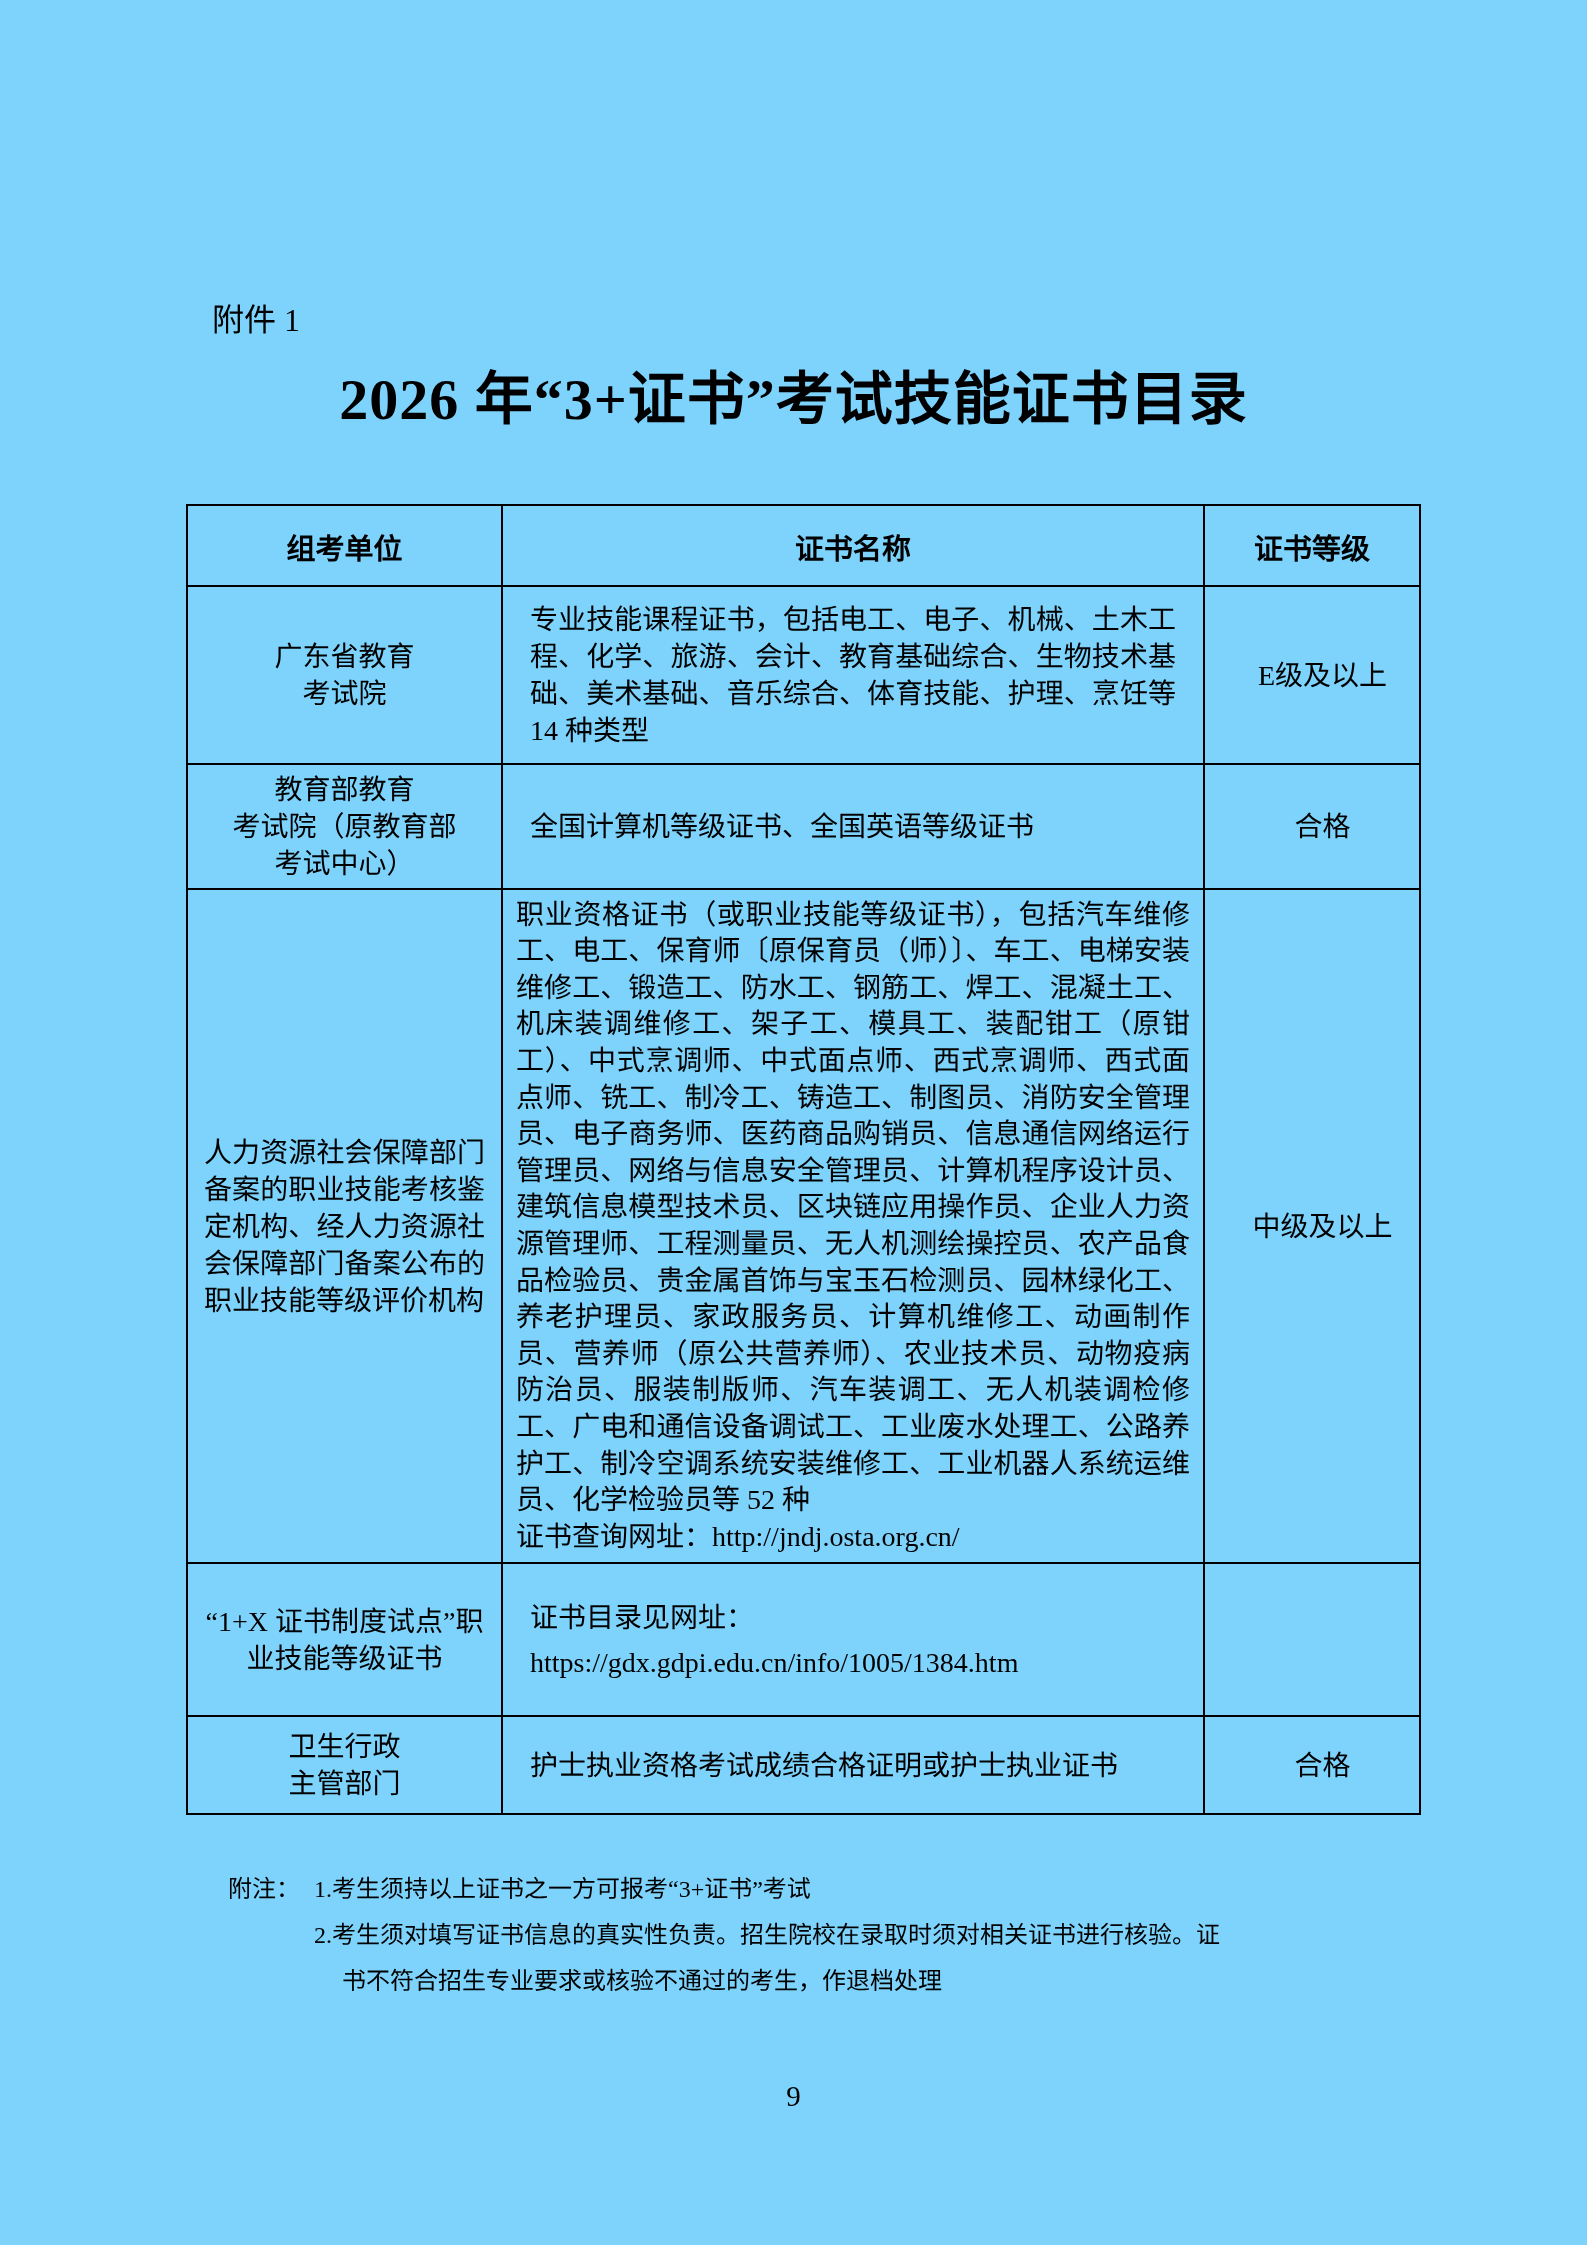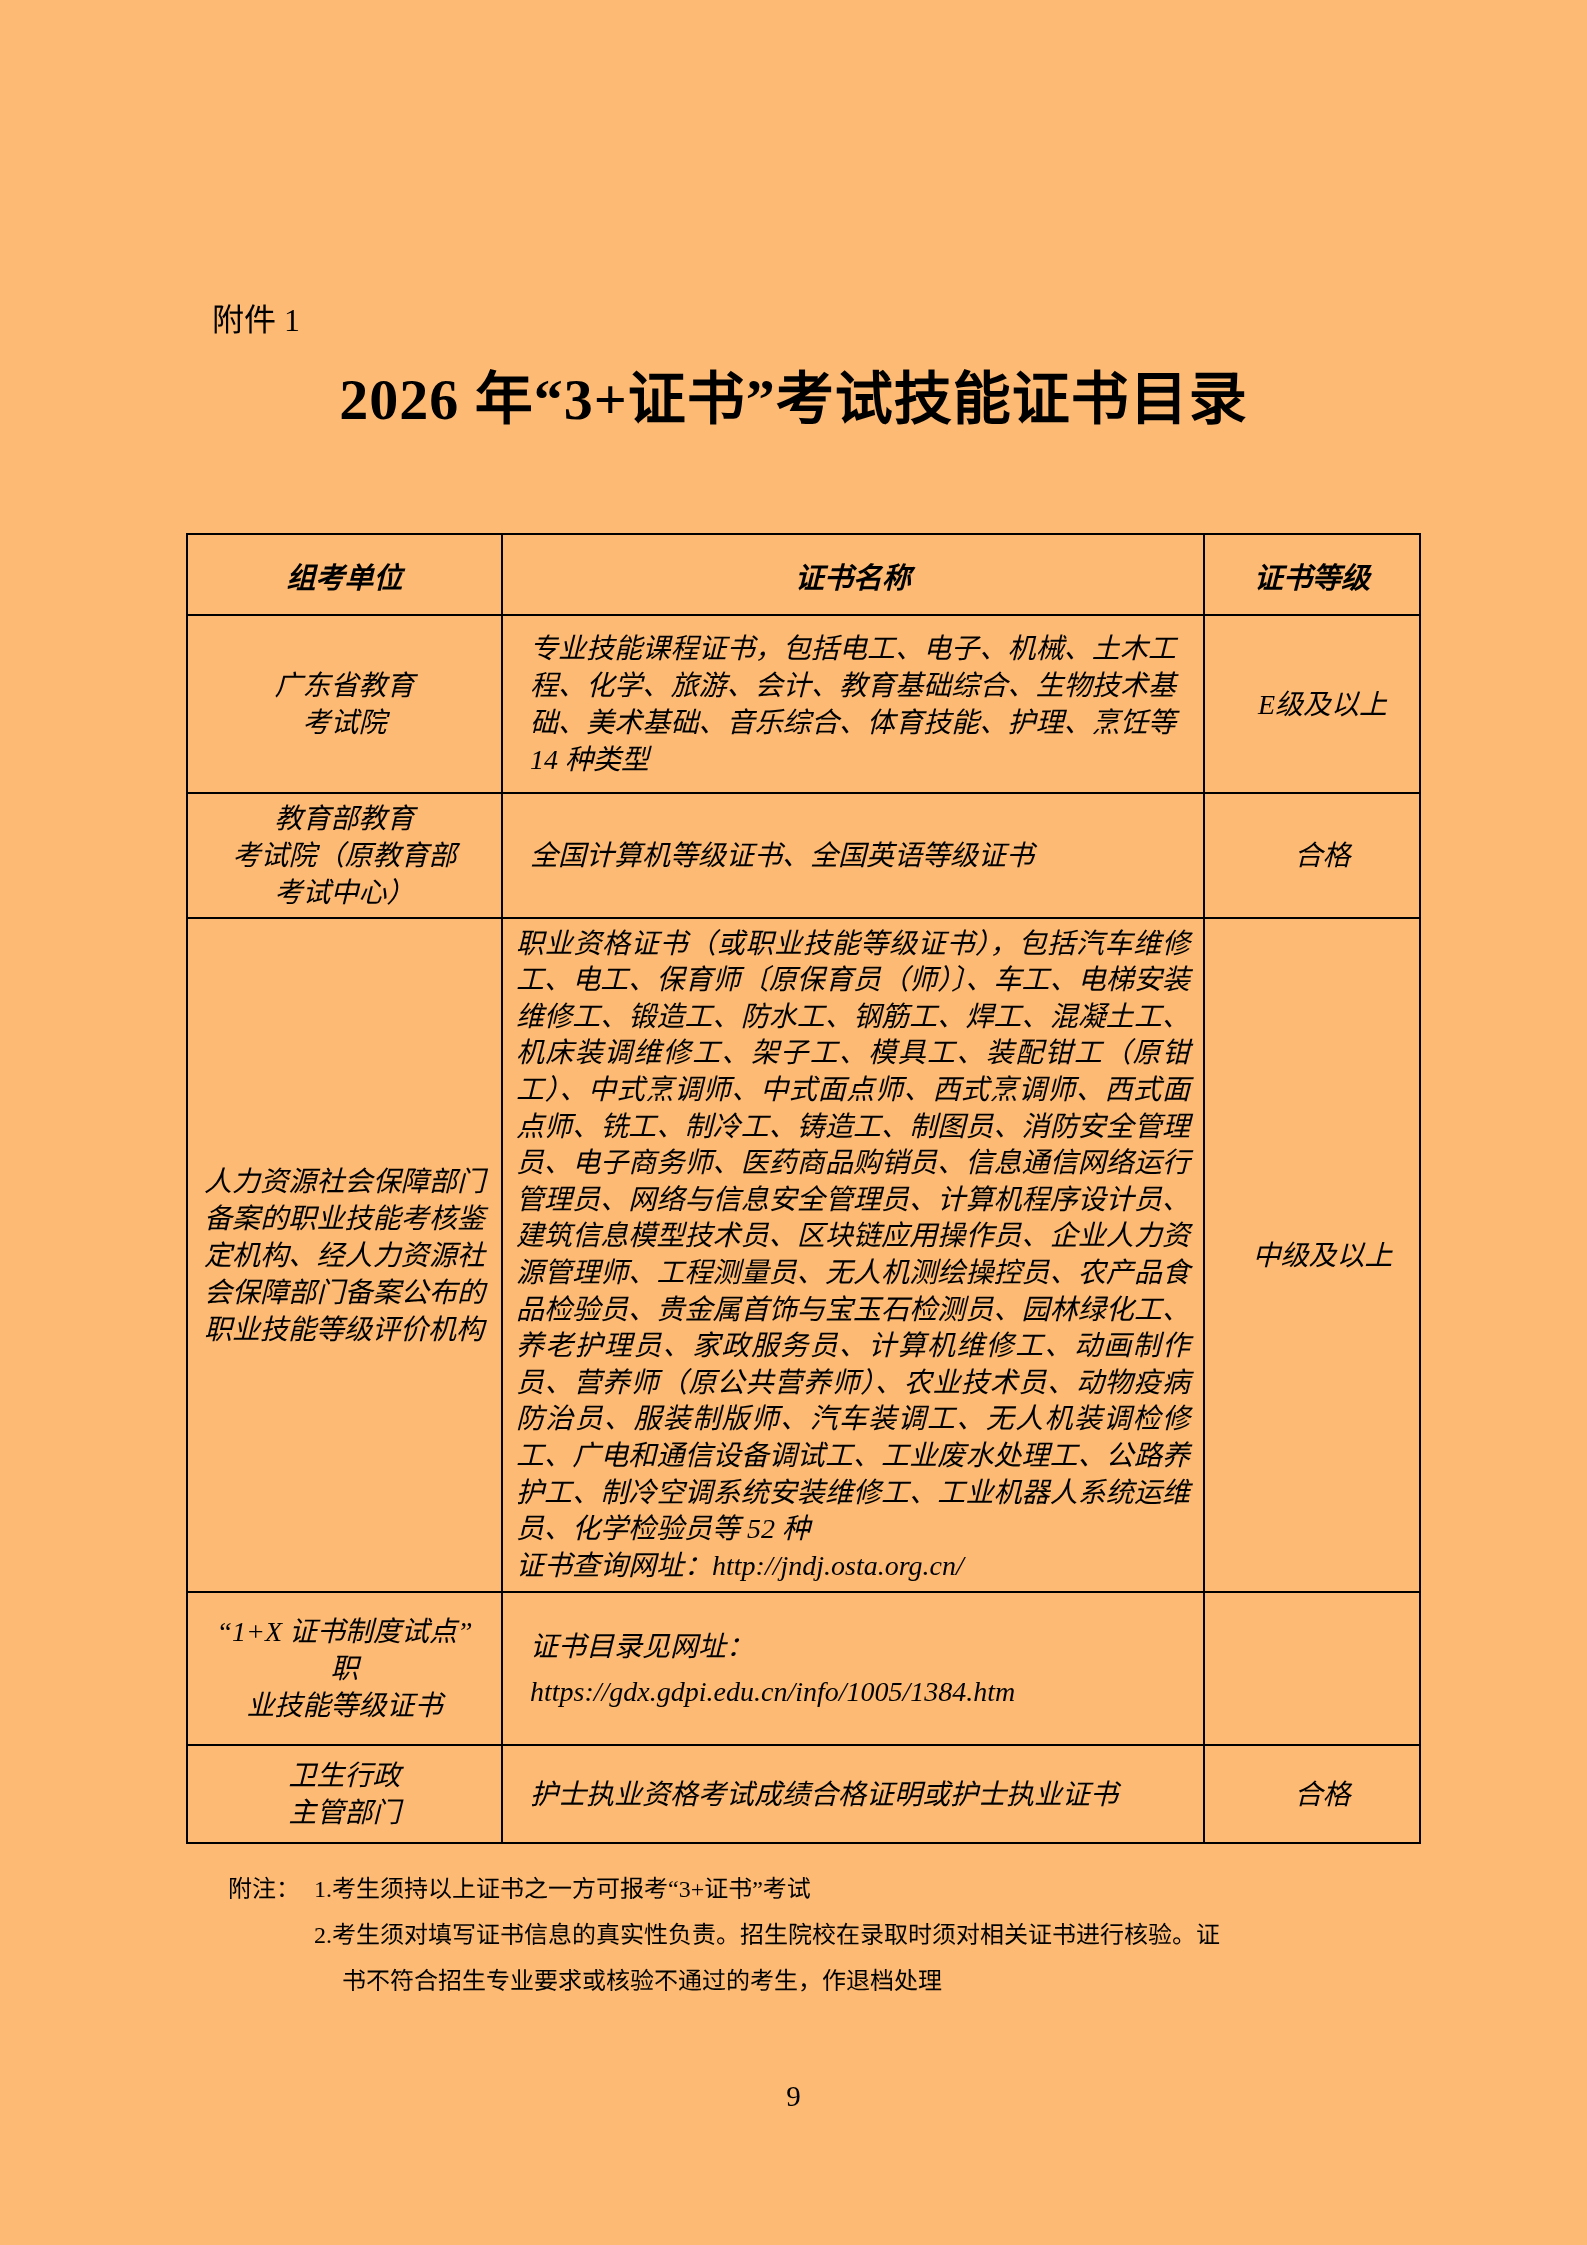--- a/index.html
+++ b/index.html
@@ -1,21 +1,21 @@
 <!DOCTYPE html>
 <html lang="zh-CN"><head>
 <meta charset="utf-8">
 <style>
   * { margin: 0; padding: 0; box-sizing: border-box; }
   html, body { background: #ffffff; }
   .page {
     position: relative;
     width: 1587px;
     height: 2245px;
-    background: #fdba74;
+    background: #7dd3fc;
     color: #000000;
     font-family: "Liberation Serif", serif;
     overflow: hidden;
   }
   .attachment {
     position: absolute;
     left: 212px;
     top: 300px;
     font-size: 32px;
     line-height: 40px;
@@ -28,25 +28,24 @@
     text-align: center;
     font-size: 58px;
     font-weight: bold;
     line-height: 84px;
     font-family: "Liberation Serif", serif;
     letter-spacing: 1px;
   }
   table.cert-table {
     position: absolute;
     left: 186px;
-    top: 533px;
+    top: 504px;
     width: 1233px;
     border-collapse: collapse;
     table-layout: fixed;
-    font-style: italic;
   }
   .cert-table th, .cert-table td {
     border: 2px solid #000000;
     vertical-align: middle;
     overflow: hidden;
   }
   .cert-table th {
     font-family: "Liberation Sans", sans-serif;
     font-weight: 600;
     font-size: 29px;

